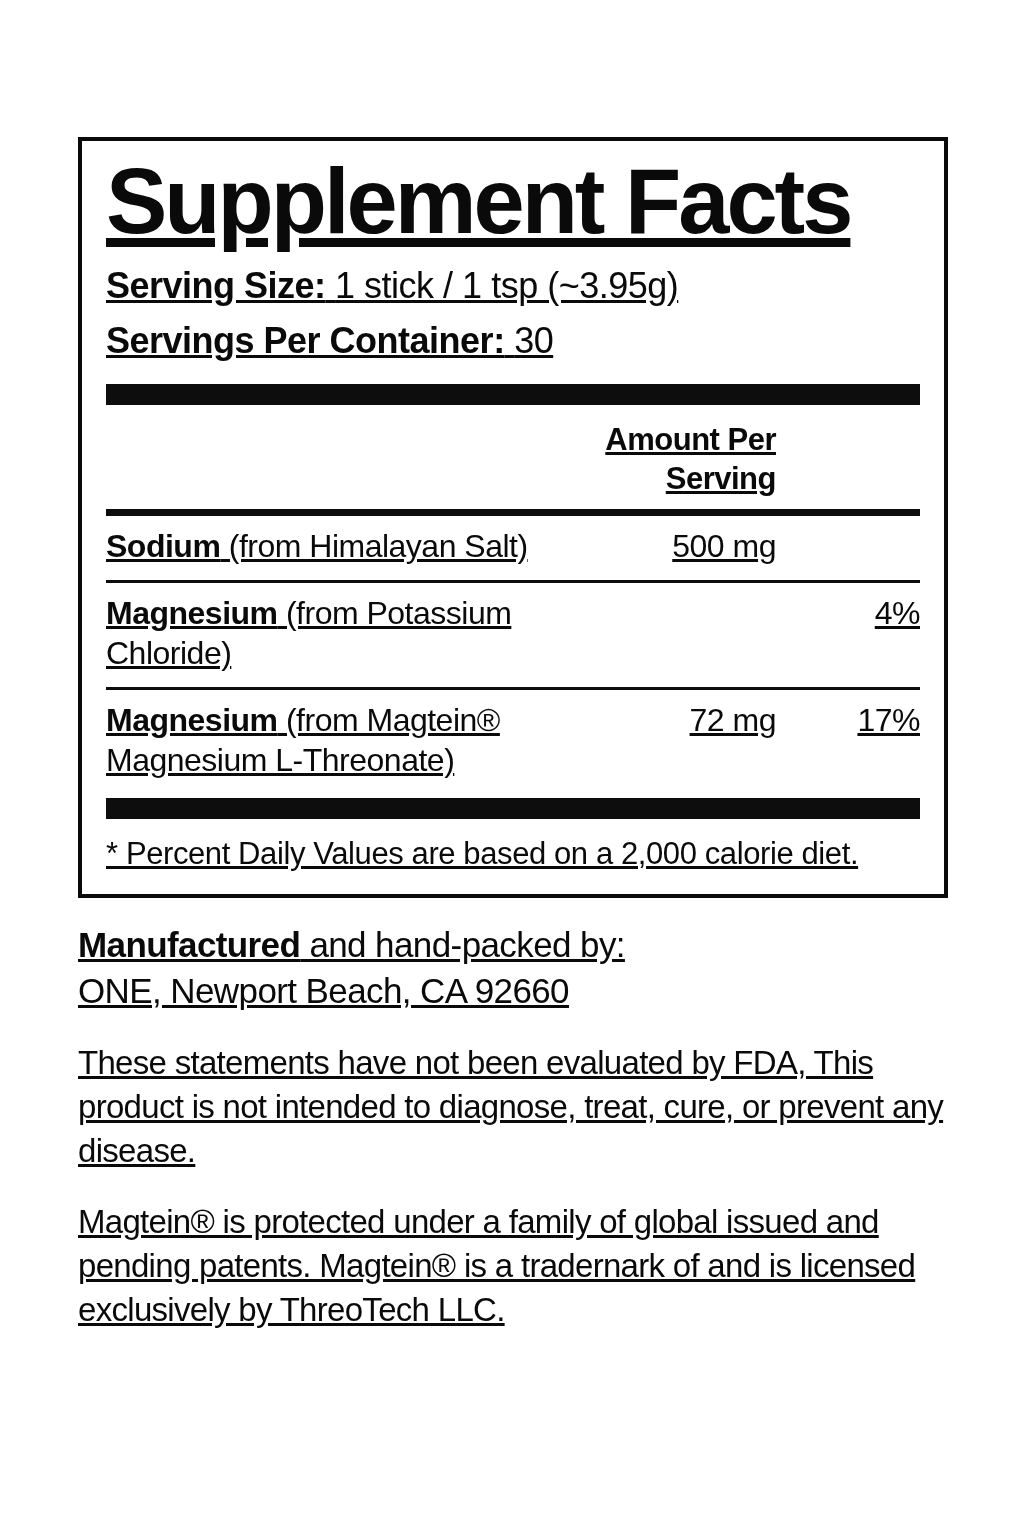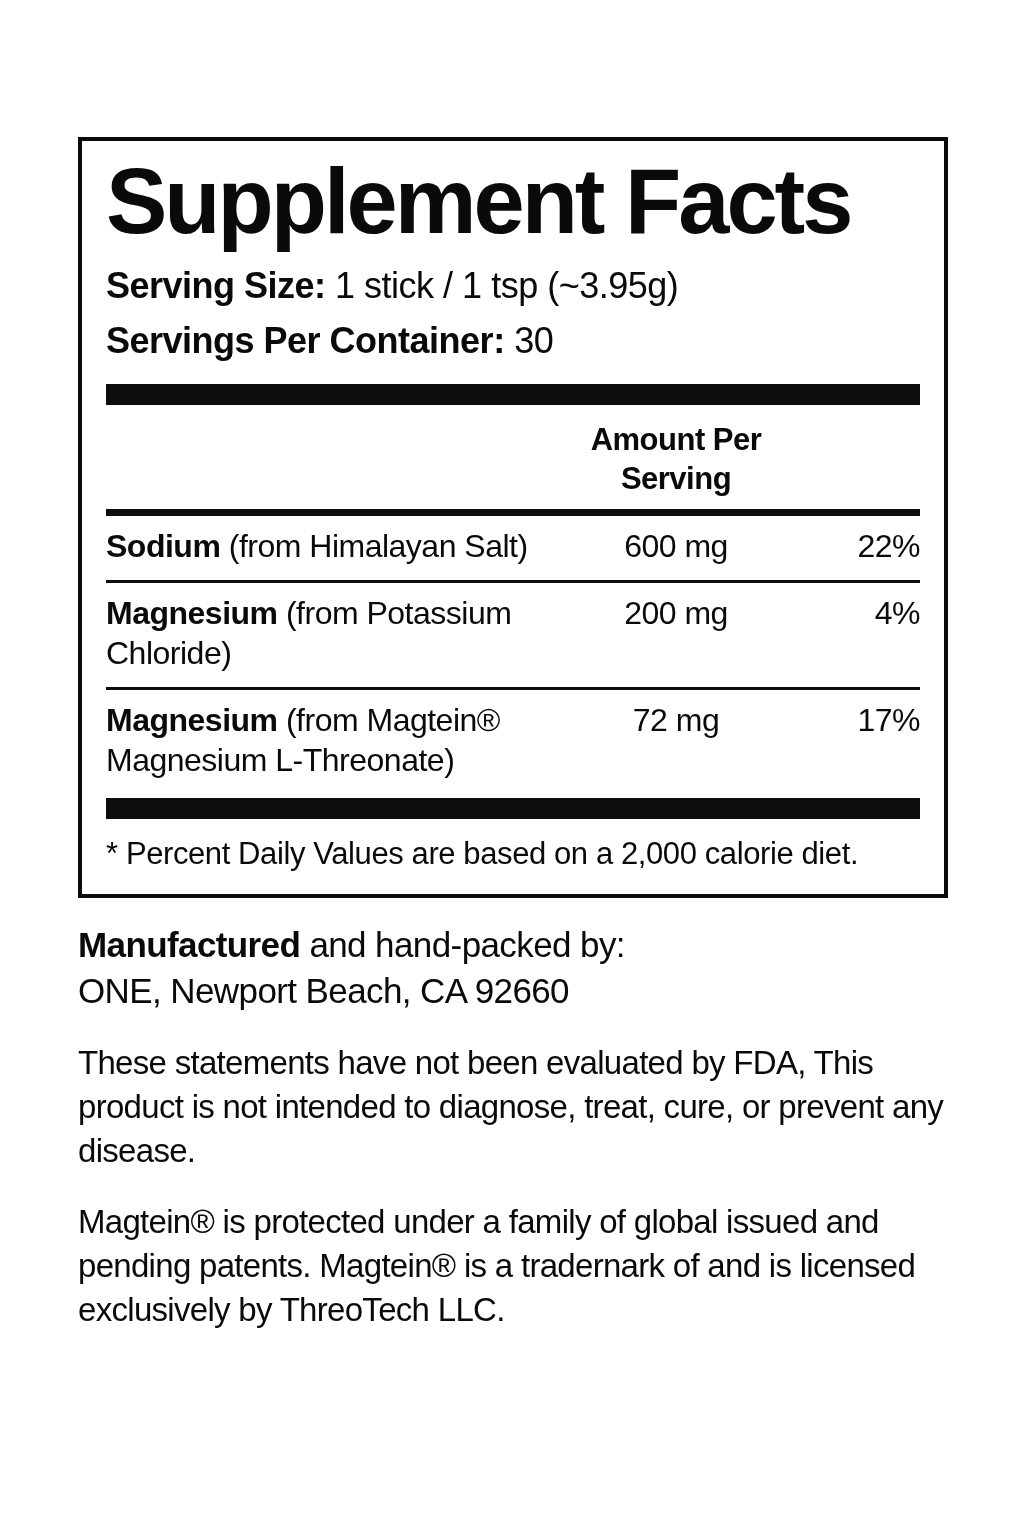--- a/index.html
+++ b/index.html
@@ -1,35 +1,36 @@
 <!DOCTYPE html>
 <html><head>
 <meta charset="utf-8">
 <style>
   html, body { margin: 0; padding: 0; background: #ffffff; }
   .page {
     width: 1024px; height: 1536px; background: #ffffff; box-sizing: border-box;
     padding: 137px 76px 0 78px;
     font-family: "Liberation Sans", sans-serif; color: #0a0a0a;
     overflow: hidden;
+    text-decoration: underline;
   }
   .facts-box {
     box-sizing: border-box; width: 870px; border: 4px solid #0a0a0a;
     background: #fff; padding: 10px 24px 20px 24px;
   }
   .facts-title {
     font-size: 92px; font-weight: bold; letter-spacing: -3px;
     line-height: 1.02; margin: 4px 0 14px 0; white-space: nowrap;
   }
   .serv-line { font-size: 36px; letter-spacing: -0.5px; margin: 8px 0 0 0; line-height: 1.3; }
   .serv-line b { letter-spacing: -0.5px; }
   .bar-thick { height: 21px; background: #0d0d0d; margin-top: 20px; }
   .hdr-row { display: flex; align-items: flex-end; padding: 16px 0 10px 0; }
   .col-name { width: 470px; }
-  .col-amt  { width: 200px; text-align: center; }
+  .col-amt  { width: 200px; text-align: right; }
   .col-dv   { flex: 1; text-align: right; }
   .hdr-cell { font-weight: bold; font-size: 31px; line-height: 1.25; letter-spacing: -0.5px; }
   .rule-heavy { height: 7px; background: #0d0d0d; }
   .rule-thin  { height: 3px; background: #0d0d0d; }
   .nrow { display: flex; align-items: flex-start; padding: 10px 0 14px 0;
           font-size: 32px; line-height: 1.25; letter-spacing: -0.5px; }
   .footnote { font-size: 31px; letter-spacing: -0.4px; margin: 16px 0 2px 0; line-height: 1.2; }
   .para { font-size: 35px; line-height: 1.32; letter-spacing: -0.6px; margin: 24px 0 0 0; width: 870px; }
   .para-small { font-size: 33px; line-height: 1.33; letter-spacing: -0.7px; margin: 27px 0 0 0; width: 870px; }
   .line2 { display: block; }
@@ -50,29 +51,27 @@
 
     <div class="hdr-row">
       <div class="col-name"></div>
       <div class="col-amt hdr-cell">Amount Per Serving</div>
     </div>
 
     <div class="rule-heavy"></div>
 
     <div class="nrow">
       <div class="col-name"><b>Sodium</b><span> (from Himalayan Salt)</span></div>
-      <div class="col-amt">600 mg</div>
-      <div class="col-dv">22%</div>
+      <div class="col-amt">500 mg</div>
     </div>
 
     <div class="rule-thin"></div>
 
     <div class="nrow">
       <div class="col-name"><b>Magnesium</b><span> (from Potassium Chloride)</span></div>
-      <div class="col-amt">200 mg</div>
       <div class="col-dv">4%</div>
     </div>
 
     <div class="rule-thin"></div>
 
     <div class="nrow">
       <div class="col-name"><b>Magnesium</b><span> (from Magtein® Magnesium L-Threonate)</span></div>
       <div class="col-amt">72 mg</div>
       <div class="col-dv">17%</div>
     </div>

